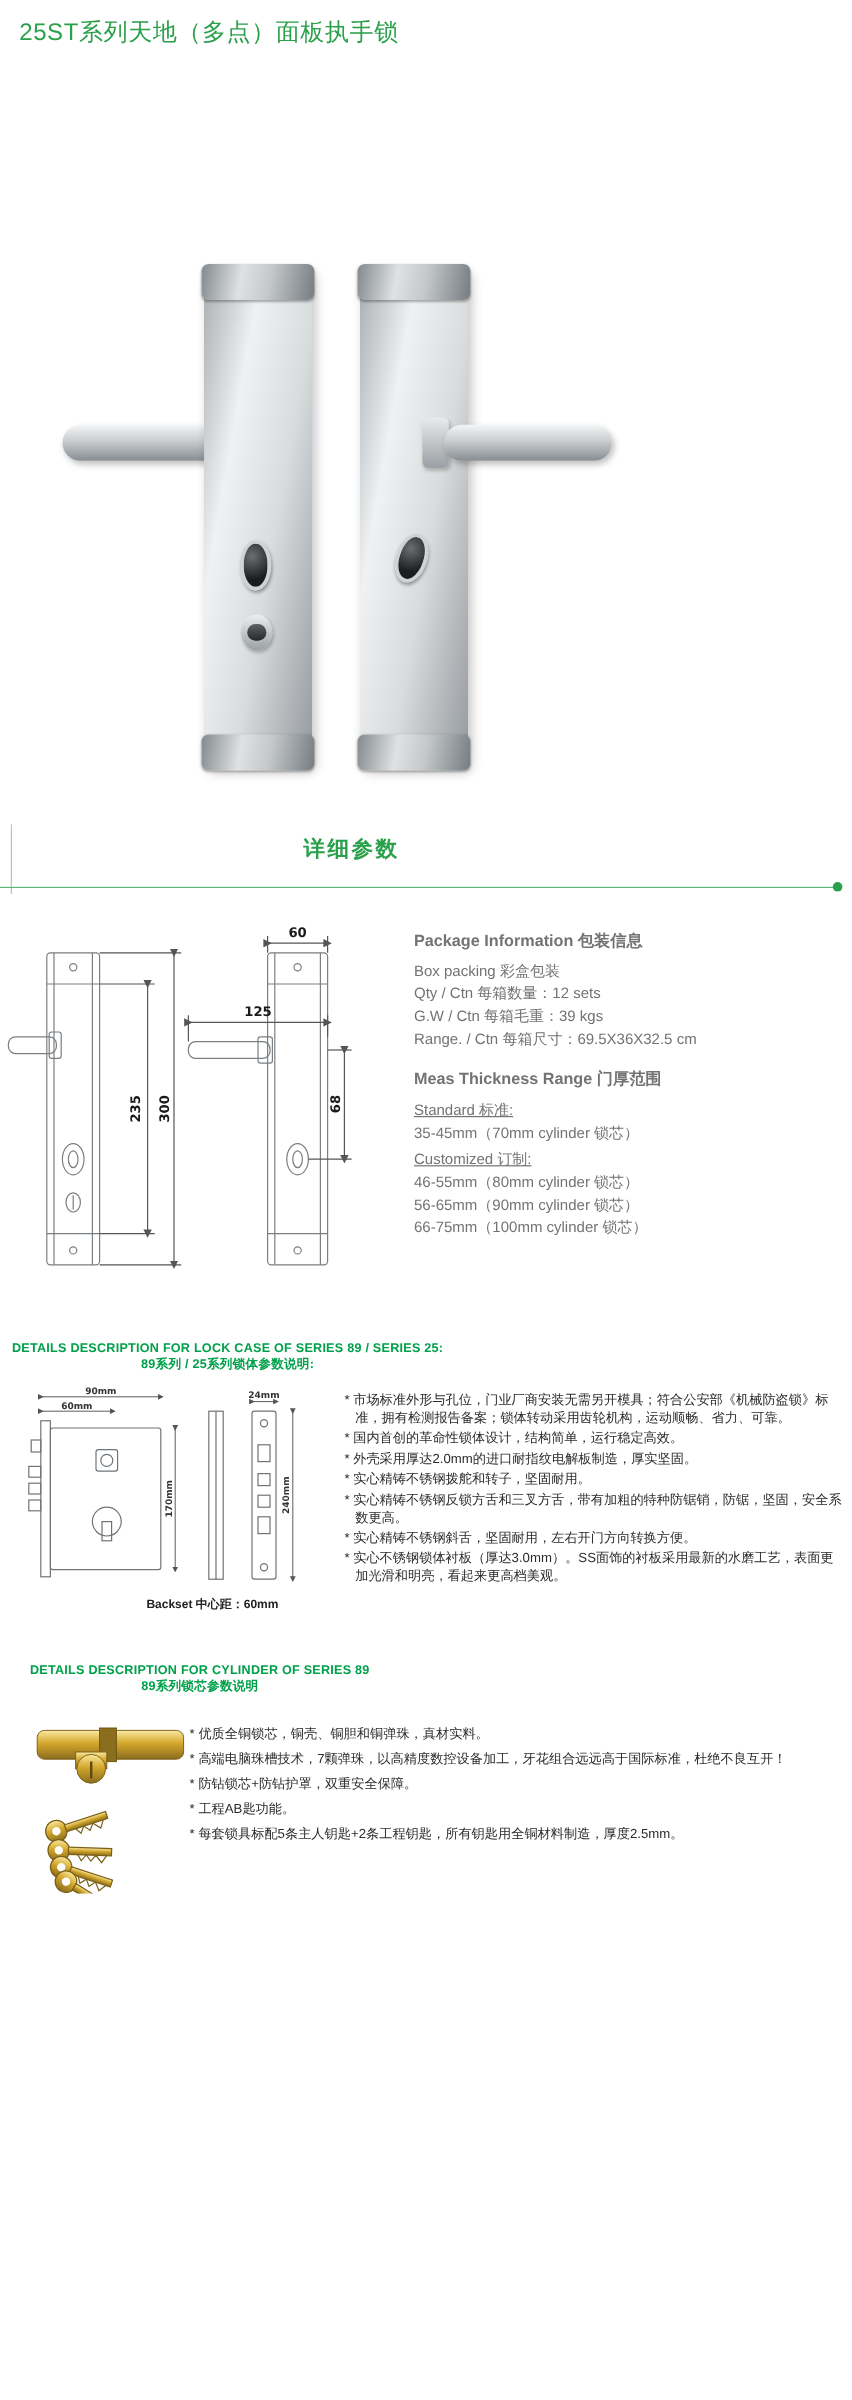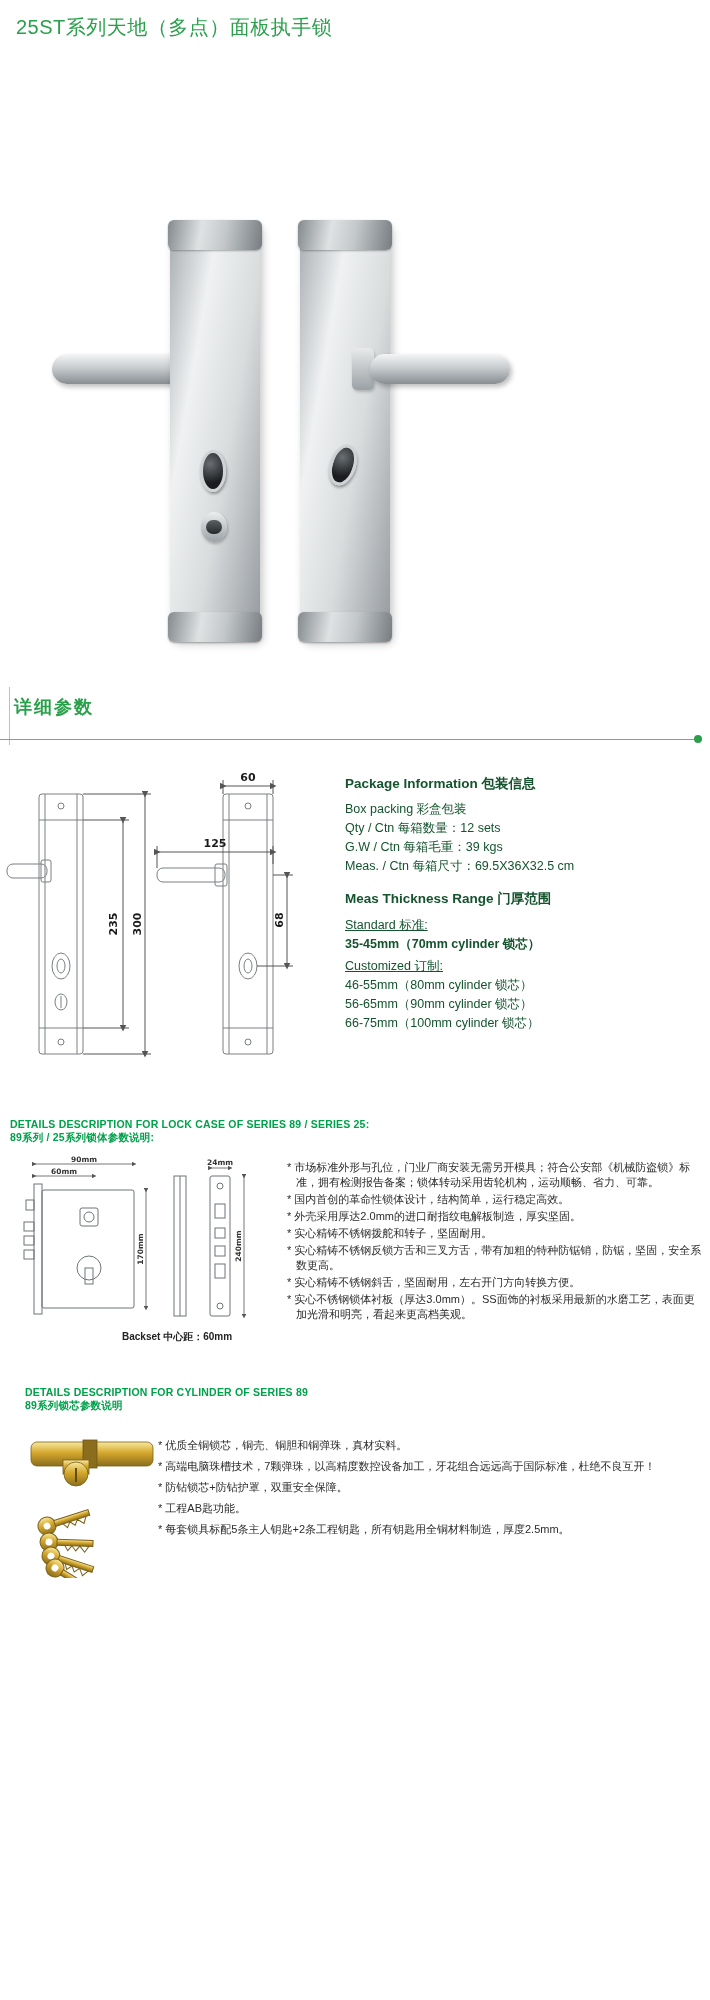--- a/index.html
+++ b/index.html
@@ -36,43 +36,43 @@
     background:radial-gradient(circle at 35% 30%, #6a6f73, #1a1c1e 68%);
     border:3px solid #cfd3d5; box-shadow:1px 2px 3px rgba(0,0,0,.35); }
   .cyl.l { left:200px; top:238px; }
   .cyl.r { left:330px; top:232px; transform:rotate(18deg); }
   .thumb-base { position:absolute; left:201px; top:300px; width:26px; height:30px; border-radius:50%;
     background:linear-gradient(#eceeef,#9ba1a5); box-shadow:1px 2px 3px rgba(0,0,0,.25); }
   .thumb-knob { position:absolute; left:206px; top:308px; width:16px; height:14px; border-radius:7px;
     background:linear-gradient(#5c6165,#26292c); }
 
   
-  .params { position:absolute; top:695px; left:0; width:572px; height:60px; }
+  .params { position:absolute; top:695px; left:0; width:572px; height:60px;text-align:center; }
   .params h2 { margin-left:14px; font-size:18px; font-weight:bold; color:#2aa04b; letter-spacing:2px; }
   .params .vline { position:absolute; left:9px; top:-8px; width:1px; height:58px; background:#9fd4ae; }
   .params .hline { position:absolute; left:0; top:44px; width:700px; height:1px; background:#5cb878; }
   .params .dot { position:absolute; left:694px; top:40px; width:8px; height:8px; border-radius:50%; background:#2aa04b; }
 
   
   .techdraw { position:absolute; left:5px; top:770px; width:335px; height:305px; }
   .techdraw .ln { stroke:#7a7f83; stroke-width:1; fill:none; }
   .techdraw .dimln { stroke:#555; stroke-width:1; fill:none; }
   .techdraw .dim { font:bold 11px "DejaVu Sans", sans-serif; fill:#1a1a1a; }
 
   
-  .pkg { position:absolute; left:345px; top:775px; width:360px; font-size:12.5px; color:#14532d; }
+  .pkg { position:absolute; left:345px; top:775px; width:360px; font-size:12.5px; color:#737373; }
   .pkg h3 { font-size:13.5px; font-weight:bold; margin-bottom:7px; }
   .pkg ul { list-style:none; }
   .pkg li { line-height:19px; }
   .pkg .gap { height:14px; }
   .pkg .ulabel { text-decoration:underline; line-height:20px; margin-top:2px; }
-  .pkg .val { line-height:19px;font-weight:bold; }
-
-  
-  .sect-title { position:absolute; color:#00a14b; font-weight:bold; font-size:10.5px; line-height:13px; letter-spacing:0.2px; }
+  .pkg .val { line-height:19px; }
+
+  
+  .sect-title { position:absolute; color:#00a14b; font-weight:bold; font-size:10.5px; line-height:13px; letter-spacing:0.2px;text-align:center; }
   .lc-title { left:10px; top:1118px; }
   .cy-title { left:25px; top:1386px; }
 
   
   .lockcase-fig { position:absolute; left:22px; top:1156px; width:272px; }
   .lockcase-fig svg { display:block; }
   .lockcase-fig .ln { stroke:#6f7478; stroke-width:1; fill:none; }
   .lockcase-fig .dimln { stroke:#555; stroke-width:0.8; fill:none; }
   .lockcase-fig .dim-s { font:bold 7.5px "DejaVu Sans", sans-serif; fill:#333; }
   .backset { margin:4px 0 0 100px; font-size:10px; font-weight:bold; color:#222; }
@@ -192,21 +192,21 @@
   </g>
 </svg>
 
 <aside class="pkg">
   <h3>Package  Information 包装信息</h3>
   <ul>
 
   <li>Box packing 彩盒包装</li>
       <li>Qty / Ctn 每箱数量：12 sets</li>
       <li>G.W / Ctn 每箱毛重：39 kgs</li>
-      <li>Meas. / Ctn 每箱尺寸：69.5X36X32.5 cm</li>
+      <li>Range. / Ctn 每箱尺寸：69.5X36X32.5 cm</li>
     </ul>
   <div class="gap"></div>
   <h3>Meas Thickness Range 门厚范围</h3>
   <div class="ulabel">Standard 标准:</div>
   <div class="val">35-45mm（70mm cylinder 锁芯）</div>
   <div class="ulabel">Customized 订制:</div>
   <ul>
 
   <li>46-55mm（80mm cylinder 锁芯）</li>
       <li>56-65mm（90mm cylinder 锁芯）</li>

